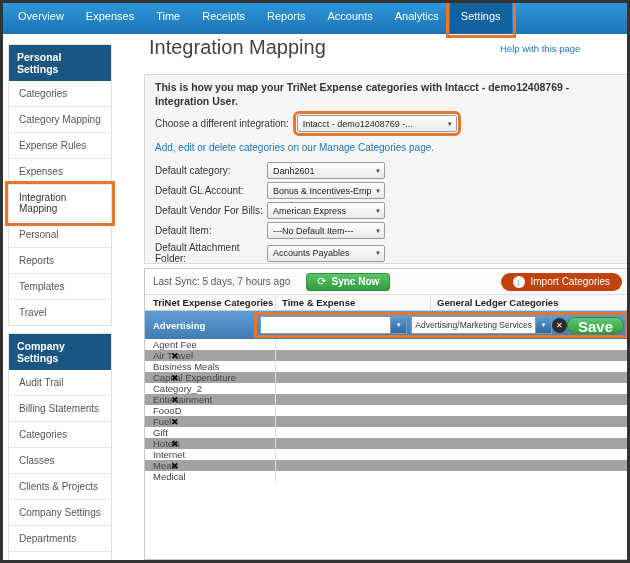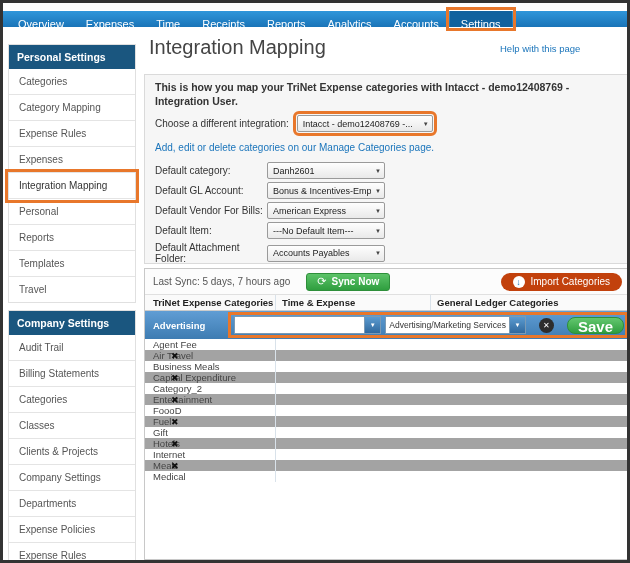--- a/index.html
+++ b/index.html
@@ -1,28 +1,28 @@
 <!DOCTYPE html>
 <html><head>
 <meta charset="utf-8">
 <style>
   *{box-sizing:border-box;margin:0;padding:0}
   html,body{background:#fff}
   .page{position:relative;width:630px;height:563px;border:3px solid #333;background:#fff;
         font-family:"Liberation Sans","DejaVu Sans",sans-serif;overflow:hidden}
 
   
-  .topnav{position:absolute;top:8px;left:0;right:0;height:16px;
+  .topnav{position:absolute;top:0;left:0;right:0;height:31px;
           background:linear-gradient(#2f96da,#1a74b8);display:flex;align-items:stretch;padding-left:4px}
   .nav-item{color:#fff;font-size:11px;line-height:27px;padding:0 11px;cursor:pointer;white-space:nowrap}
   .nav-item.active{background:#10619e}
   .annotated{outline:3px solid #e8772b;outline-offset:1px}
 
   
-  .sidebar{position:absolute;left:5px;top:41px;width:128px;bottom:16px}
+  .sidebar{position:absolute;left:5px;top:41px;width:104px;bottom:16px}
   .sb-section{margin-bottom:7px;border:1px solid #e0e0e0}
   .sb-header{background:#1a567f;color:#fff;font-weight:bold;font-size:10.5px;padding:6px 8px}
   .sb-item{background:#fff;color:#555;font-size:10px;padding:7px 10px;border-bottom:1px solid #e4e4e4;cursor:pointer}
   .sb-item:last-child{border-bottom:none}
   .sb-item.active{color:#333;position:relative;z-index:3}
 
   
   .page-title{position:absolute;left:146px;top:33px;font-size:20px;color:#444}
   .help-link{position:absolute;left:497px;top:40px;font-size:9.5px;color:#1b75bb;cursor:pointer;text-decoration:none}
 
@@ -30,21 +30,21 @@
   .graybox{position:absolute;left:141px;top:71px;width:487px;height:190px;background:#f6f6f6;
            border:1px solid #dadada;padding:5px 10px;overflow:hidden}
   .intro{font-size:10.5px;font-weight:bold;color:#333;line-height:1.35;margin-bottom:7px;max-width:462px}
   .integration-row{display:flex;align-items:center;margin:5px 0 10px}
   .f-label{font-size:10px;color:#333;white-space:nowrap}
   .sel{display:inline-flex;align-items:center;justify-content:space-between;height:17px;border:1px solid #9a9a9a;
        border-radius:2px;background:linear-gradient(#fefefe,#e9e9e9);font-size:9px;color:#222;
        padding:0 3px 0 5px;cursor:pointer;overflow:hidden;white-space:nowrap}
   .sel-text{overflow:hidden;white-space:nowrap}
   .sel-arrow{font-size:6px;color:#444;margin-left:4px;flex:0 0 auto}
-  .integration-sel{width:136px;margin-left:8px}
+  .integration-sel{width:160px;margin-left:8px}
   .manage-link{font-size:10px;color:#1b75bb;margin:2px 0 9px;cursor:pointer}
   .field-row{display:flex;align-items:center;margin-bottom:3px}
   .field-label{width:112px;font-size:10px;color:#333;flex:0 0 112px}
   .field-sel{width:118px}
 
   
   .tablewrap{position:absolute;left:141px;top:265px;width:487px;bottom:0;border:1px solid #c8c8c8;
              background:#fff;display:flex;flex-direction:column;overflow:hidden}
   .syncbar{flex:0 0 26px;display:flex;align-items:center;padding:0 8px;background:#fcfcfc;border-bottom:1px solid #e0e0e0}
   .lastsync{font-size:10px;color:#555}
@@ -63,21 +63,21 @@
   .c2{width:155px;padding-left:6px;border-right:1px solid #d9e2ea;display:flex;align-items:center}
   .c3{flex:1;padding-left:6px;display:flex;align-items:center}
 
   .trow{display:flex;font-size:9.5px;color:#444;flex:0 0 17px;background:#fff;align-items:center;cursor:pointer}
   .trow.alt{background:#a3a3a3}
   .xmark{position:absolute;left:26px;top:50%;transform:translateY(-50%);font-size:9px;color:#111;cursor:pointer}
 
   .trow.selected{flex:0 0 28px;background:linear-gradient(#609dd4,#3e7cb2);color:#fff;font-weight:bold;position:relative}
   .controls{display:flex;flex:1;align-items:center;position:relative}
   .ct2{width:155px;padding:0 4px;display:flex;align-items:center}
-  .ct3{flex:1;display:flex;align-items:center;gap:13px;padding-right:6px}
+  .ct3{flex:1;display:flex;align-items:center;gap:0;padding-right:6px}
   .sel2{height:18px;background:#fff;border:1px solid #7a9ab5;display:flex;align-items:center;flex:1;min-width:0;cursor:pointer}
   .sel2-text{flex:1;font-size:8.5px;color:#333;font-weight:normal;padding:0 3px;white-space:nowrap;overflow:hidden}
   .dd-btn{width:16px;height:16px;background:linear-gradient(#5b9bd0,#30699e);color:#fff;font-size:6px;
           display:flex;align-items:center;justify-content:center;cursor:pointer;border-left:1px solid #7a9ab5;flex:0 0 16px}
   .x-circle{width:15px;height:15px;border-radius:50%;background:#2d2d2d;color:#fff;font-size:8px;line-height:15px;
             text-align:center;cursor:pointer;flex:0 0 15px}
   .save-btn{height:17px;padding:0 10px;border:1px solid #2e8f3a;border-radius:8px;
             background:linear-gradient(#63c76f,#2f9e3f);color:#fff;font-size:15px;font-weight:bold;cursor:pointer;font-family:inherit}
   .row-ann{position:absolute;left:-2px;right:2px;top:-4px;bottom:-4px;border:3px solid #e8772b;pointer-events:none;z-index:5}
 </style>
@@ -85,22 +85,22 @@
 <body>
 
 <div class="page">
 
   <div class="topnav">
       <div class="nav-item">Overview</div>
       <div class="nav-item">Expenses</div>
       <div class="nav-item">Time</div>
       <div class="nav-item">Receipts</div>
       <div class="nav-item">Reports</div>
+      <div class="nav-item">Accounts</div>
       <div class="nav-item">Analytics</div>
-      <div class="nav-item">Accounts</div>
       <div class="nav-item active annotated">Settings</div>
     </div>
 
   <div class="sidebar">
       <div class="sb-section">
         <div class="sb-header">Personal Settings</div>
         <div class="sb-item">Categories</div>
         <div class="sb-item">Category Mapping</div>
         <div class="sb-item">Expense Rules</div>
         <div class="sb-item">Expenses</div>

